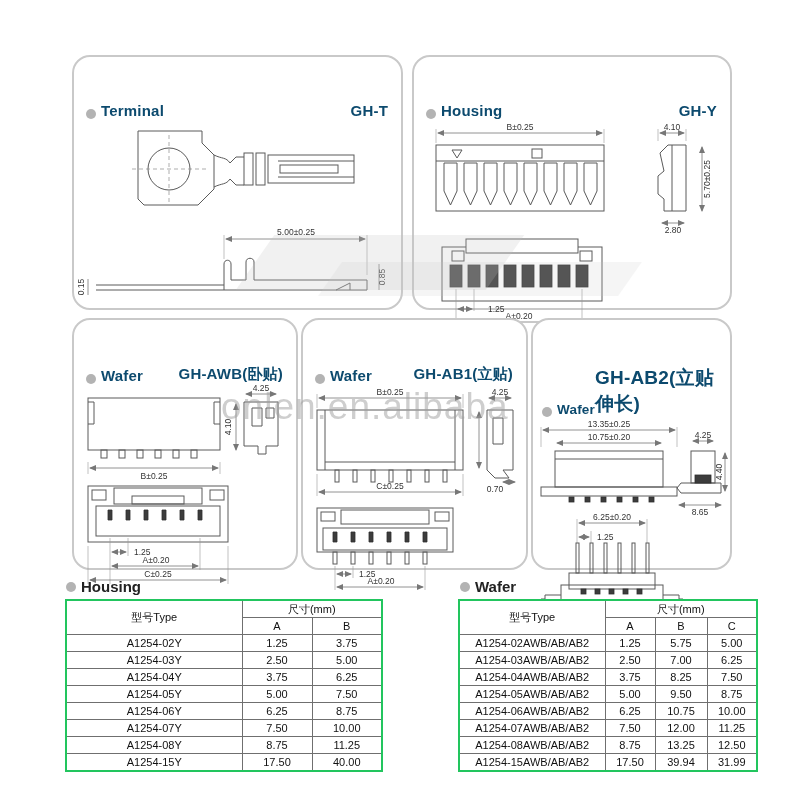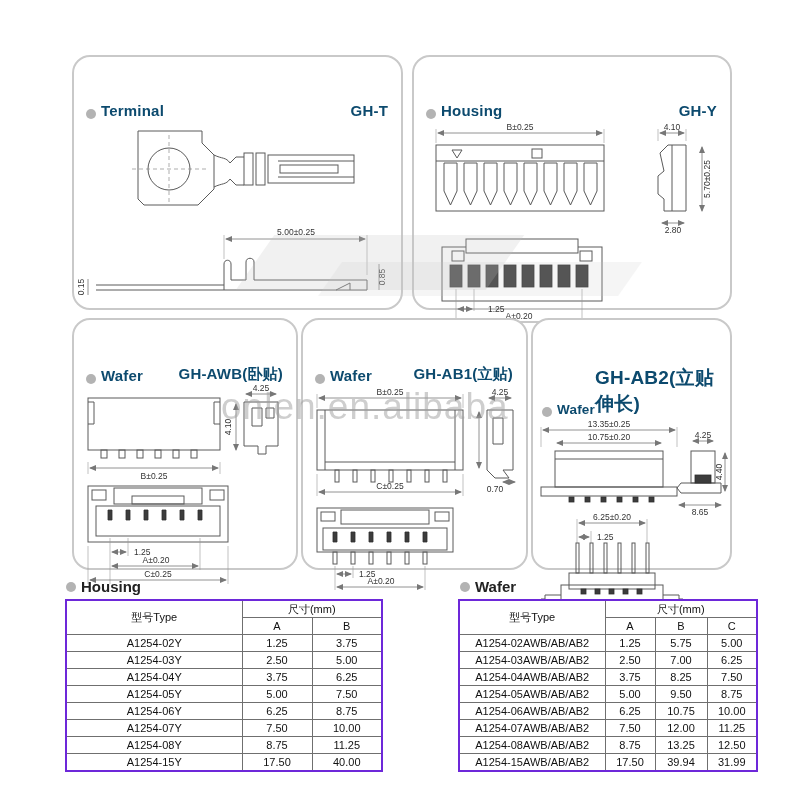--- a/index.html
+++ b/index.html
@@ -29,21 +29,21 @@
   svg .dash{stroke:#8a8a8a;stroke-width:.7;stroke-dasharray:4 3;fill:none;}
   .section-label{
     position:absolute;display:flex;align-items:center;
     font-size:15px;font-weight:bold;color:#222;
   }
   .spec-table{border-collapse:collapse;table-layout:fixed;background:#fff;}
   .spec-table th,.spec-table td{
     border:1px solid #6f6f6f;font-size:11px;padding:0 3px;text-align:center;
     height:16px;font-weight:normal;color:#111;white-space:nowrap;overflow:hidden;
   }
-  .spec-table{border:2px solid #6d28d9;position:absolute;}
+  .spec-table{border:2px solid #22c55e;position:absolute;}
   .watermark{
     position:absolute;left:205px;top:386px;width:420px;
     font-size:37px;color:rgba(158,158,158,.5);letter-spacing:1px;
     pointer-events:none;white-space:nowrap;z-index:5;margin-left:16px;
   }
   .smudge{
     position:absolute;background:rgba(190,190,190,.22);pointer-events:none;z-index:4;
   }
   .smudge.s1{left:255px;top:235px;width:250px;height:55px;transform:skewX(-35deg);}
   .smudge.s2{left:330px;top:262px;width:300px;height:34px;transform:skewX(-35deg);background:rgba(200,200,200,.18);}

